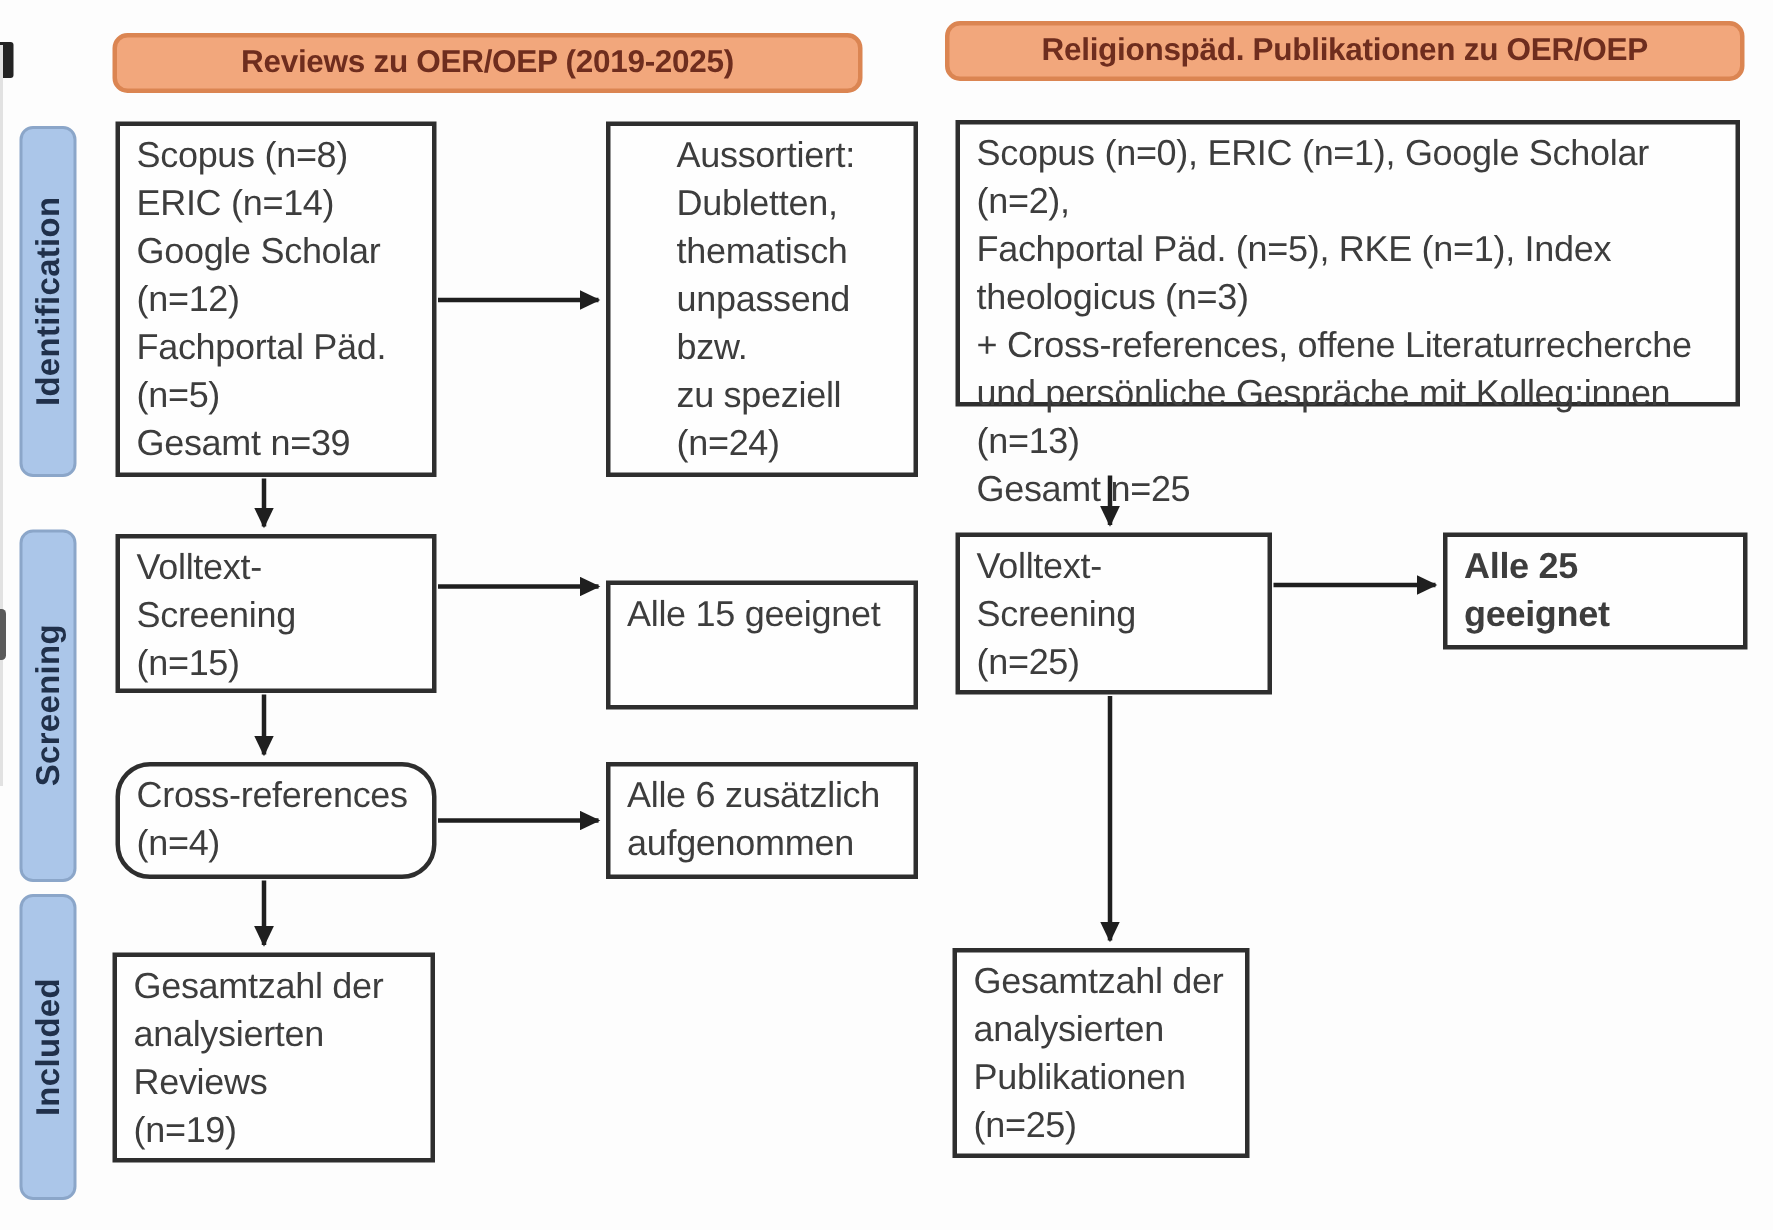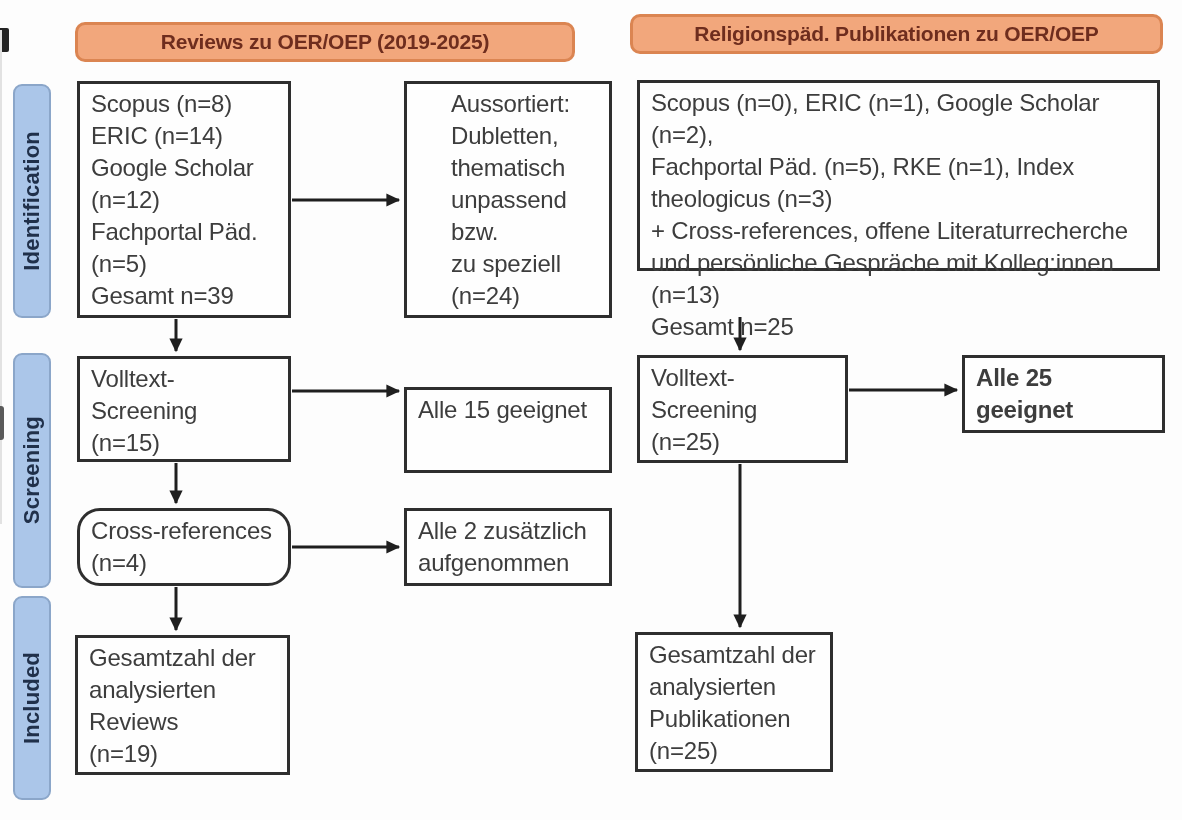--- a/index.html
+++ b/index.html
@@ -100,21 +100,21 @@
 thematisch
 unpassend bzw.
 zu speziell
 (n=24)</div>
   <div class="fbox" style="left:77px;top:356px;width:214px;height:106px;">Volltext-
 Screening
 (n=15)</div>
   <div class="fbox" style="left:404px;top:355px;width:208px;height:86px;margin-top:32px;">Alle 15 geeignet</div>
   <div class="fbox" style="left:77px;top:508px;width:214px;height:78px;border-radius:23px;">Cross-references
 (n=4)</div>
-  <div class="fbox" style="left:404px;top:508px;width:208px;height:78px;">Alle 2 zusätzlich
+  <div class="fbox" style="left:404px;top:508px;width:208px;height:78px;">Alle 6 zusätzlich
 aufgenommen</div>
   <div class="fbox" style="left:75px;top:635px;width:215px;height:140px;">Gesamtzahl der
 analysierten
 Reviews
 (n=19)</div>
 
   <div class="fbox" style="left:637px;top:80px;width:523px;height:191px;">Scopus (n=0), ERIC (n=1), Google Scholar (n=2),
 Fachportal Päd. (n=5), RKE (n=1), Index
 theologicus (n=3)
 + Cross-references, offene Literaturrecherche

